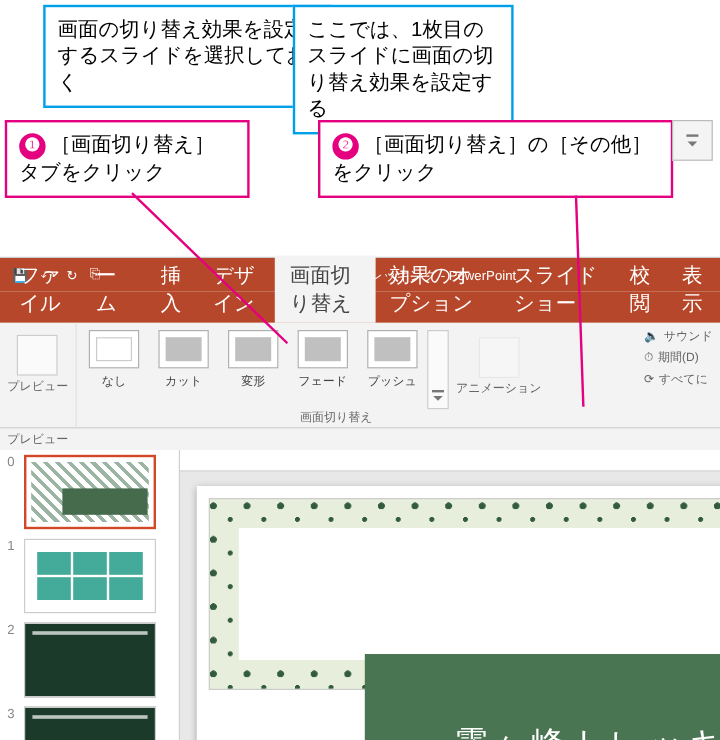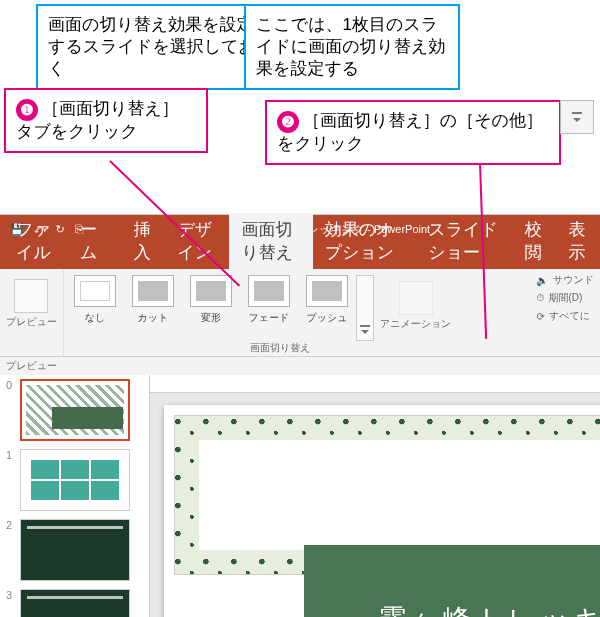--- a/index.html
+++ b/index.html
@@ -65,23 +65,23 @@
   .leafborder::after{ content:""; position:absolute; inset:24px; background:#fff; }
   .titlebox { position:absolute; top:140px; left:140px; right:0; bottom:0; background:#4a7552; color:#fff; display:flex; align-items:center; justify-content:center; font-size:28px; letter-spacing:4px; }
 
   
   .line { position:absolute; background:#e4007f; height:2px; transform-origin:left center; z-index:5; }
 </style>
 </head>
 <body>
 
 <div class="callout callout-blue" style="top:4px; left:4px; width:240px;margin-left:32px;">画面の切り替え効果を設定するスライドを選択しておく</div>
-<div class="callout callout-blue" style="top:4px; left:244px; width:216px;">ここでは、1枚目のスライドに画面の切り替え効果を設定する</div>
-
-<div class="callout callout-magenta" style="top:88px; left:4px; width:204px;">
+<div class="callout callout-blue" style="top:4px; left:244px; width:184px;">ここでは、1枚目のスライドに画面の切り替え効果を設定する</div>
+
+<div class="callout callout-magenta" style="top:100px; left:4px; width:204px;">
   <span class="num-badge">❶</span><span>［画面切り替え］タブをクリック</span>
 </div>
 <div class="callout callout-magenta" style="top:100px; left:230px; width:296px;margin-left:35px;">
   <span class="num-badge">❷</span><span>［画面切り替え］の［その他］をクリック</span>
 </div>
 
 <div class="extra-btn">
   <svg width="14" height="14" viewBox="0 0 14 14">
     <rect x="2" y="2" width="10" height="2" fill="#777"></rect>
       <path d="M3 8 L11 8 L7 12 Z" fill="#777"></path>

